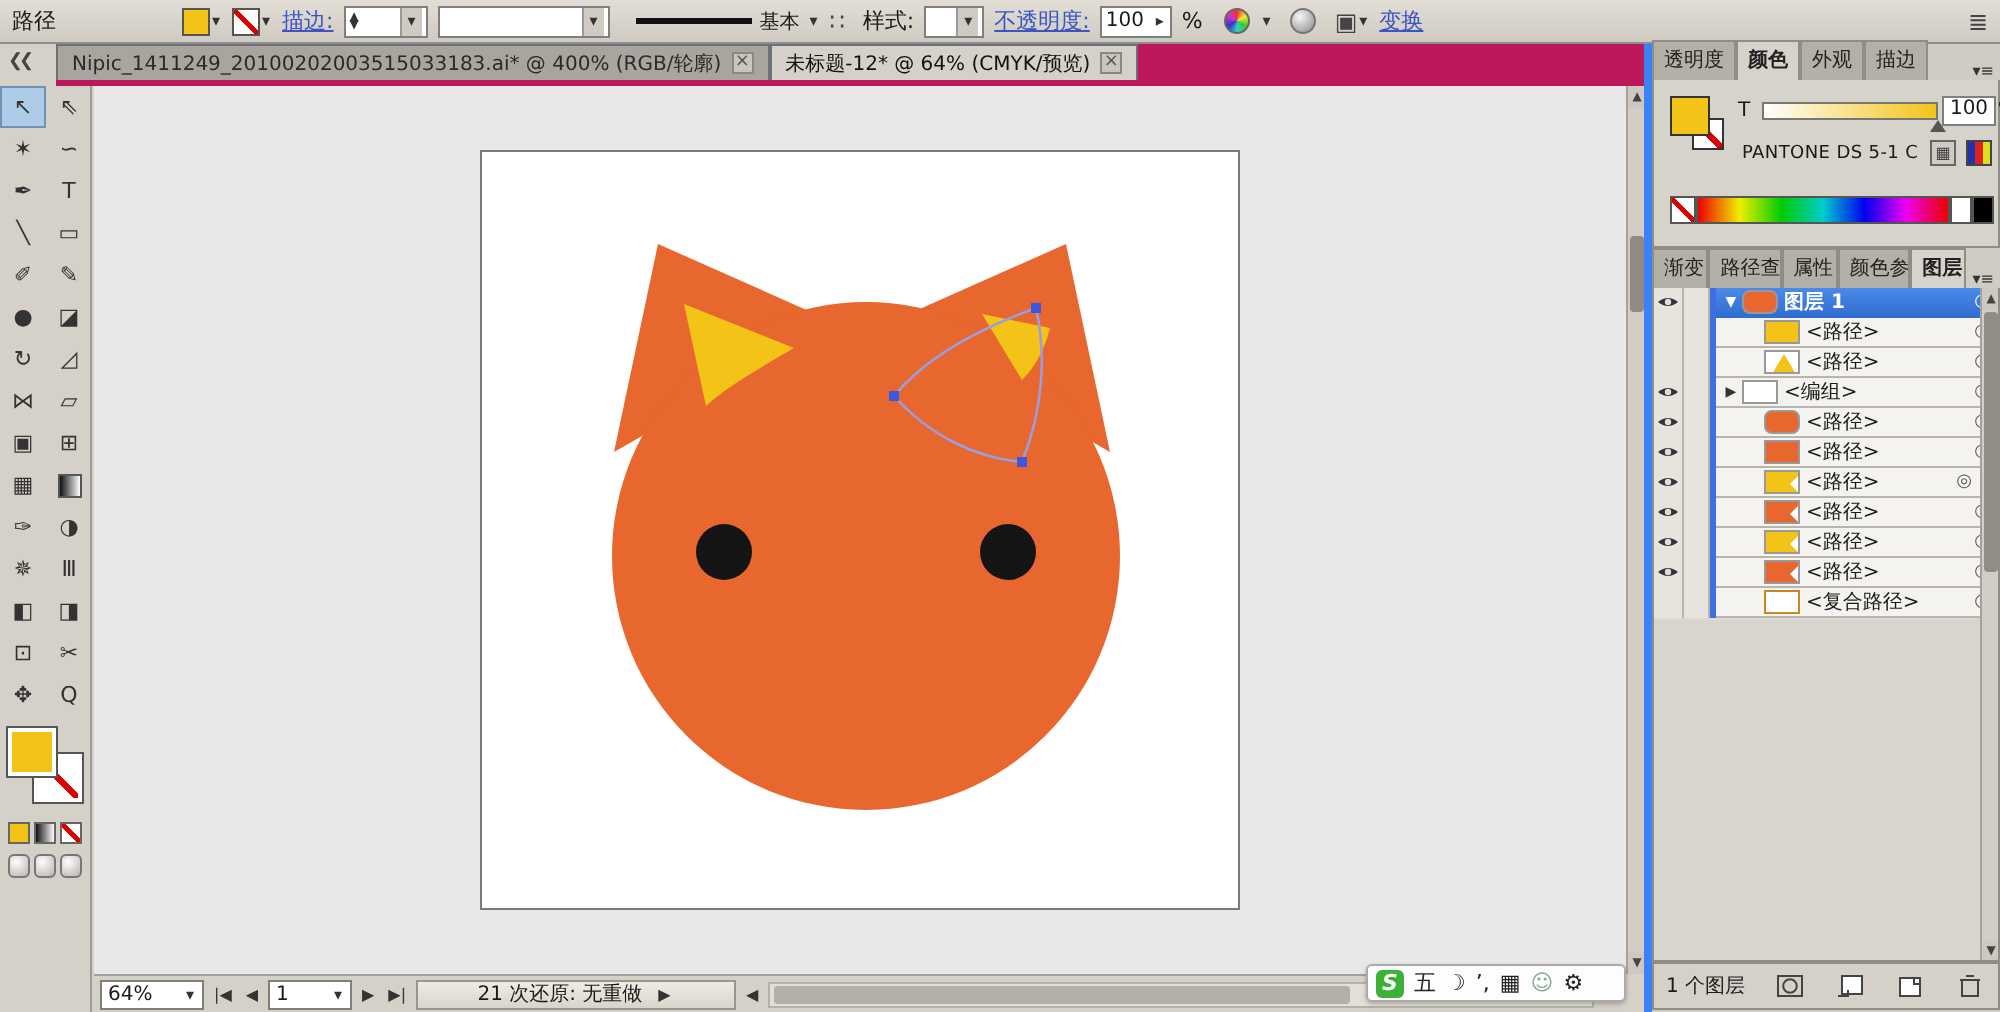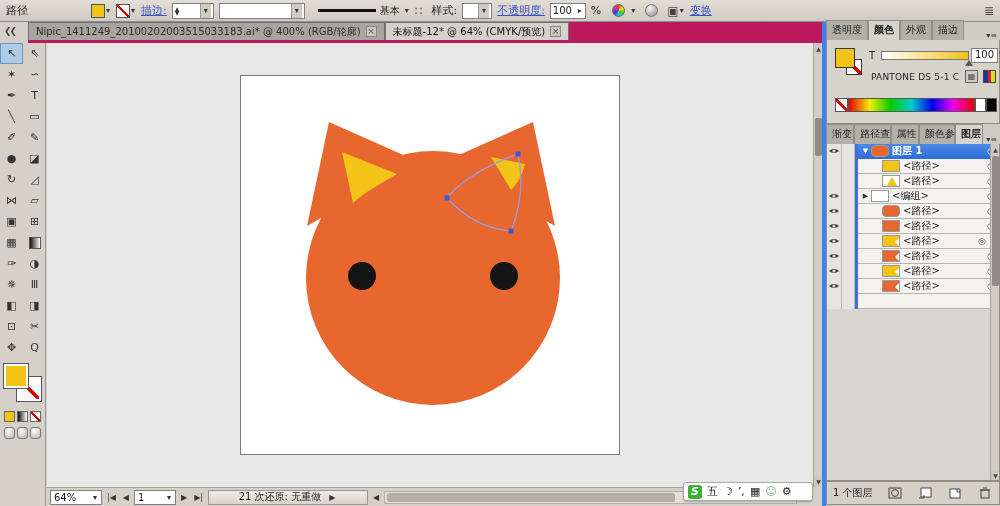--- a/index.html
+++ b/index.html
@@ -582,20 +582,27 @@
           <span class="thumb t-orange-wedge"></span>
           <span class="lname">&lt;路径&gt;</span>
           <span class="target">○</span>
         </span>
       </div>
 
       <div class="lrow">
         <span class="cell eye-cell"></span>
         <span class="cell lock-cell"></span>
         <span class="color-bar"></span>
+        <span class="row-body">
+          <span class="disc"></span>
+            <span class="disc"></span>
+          <span class="thumb t-compound"></span>
+          <span class="lname">&lt;复合路径&gt;</span>
+          <span class="target">○</span>
+        </span>
       </div>
 
       <div id="layers-empty"></div>
       <div id="lp-scroll">
         <span class="scroll-arrow" style="top:0;">▲</span>
         <span id="lp-thumb"></span>
         <span class="scroll-arrow" style="bottom:0;">▼</span>
       </div>
     </div>
 

